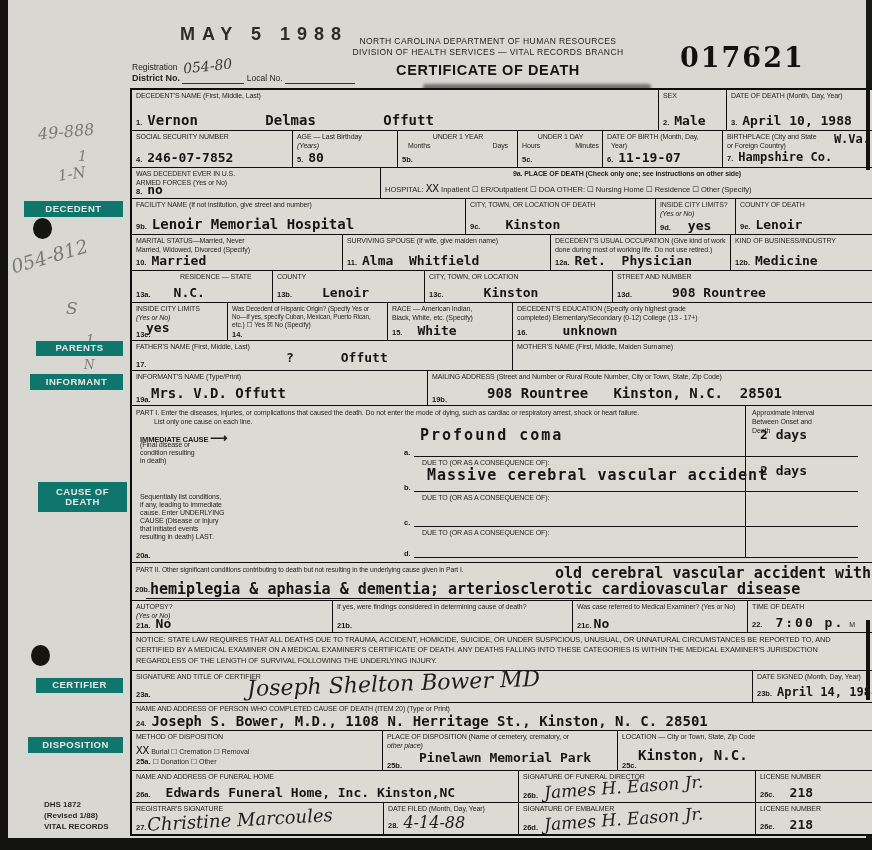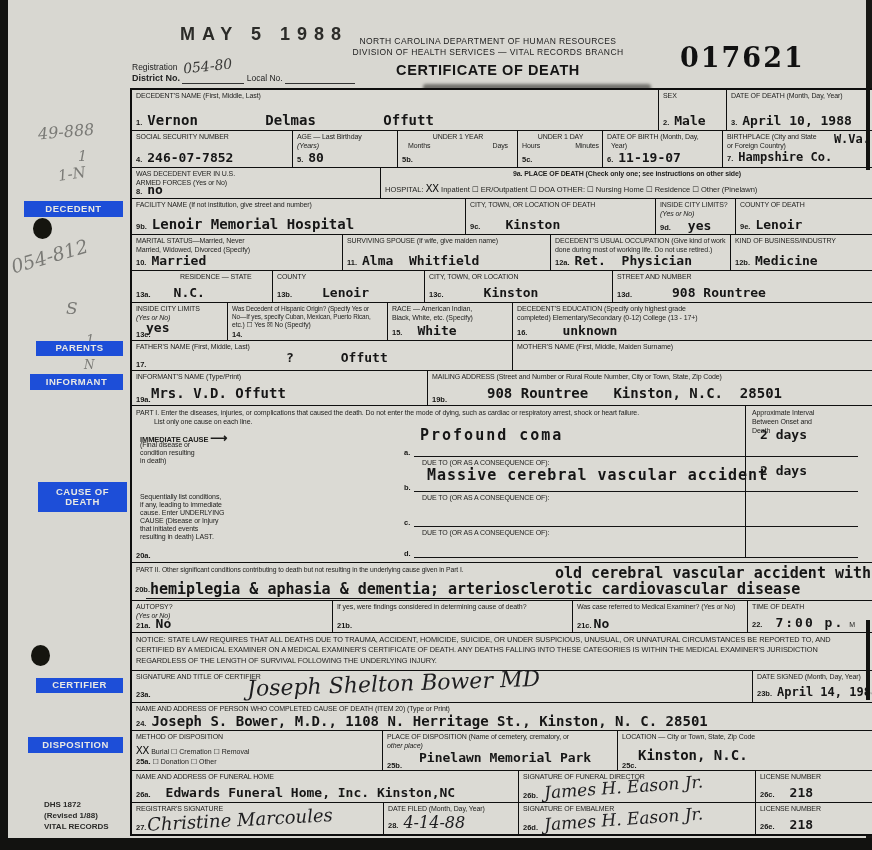--- a/index.html
+++ b/index.html
@@ -16,21 +16,21 @@
   .abs{position:absolute;}
   
   .stamp{font-family:"Liberation Sans",sans-serif;font-weight:bold;font-size:18px;letter-spacing:7px;color:#2b2b28;}
   .dept{font-size:8.5px;letter-spacing:.4px;color:#222;text-align:center;line-height:1.3;}
   .certtitle{font-size:14.5px;font-weight:bold;letter-spacing:.6px;color:#151515;text-align:center;}
   .certnum{font-family:"DejaVu Serif",serif;font-weight:bold;font-size:27px;letter-spacing:2px;color:#111;}
   .reg{font-size:8.5px;color:#222;line-height:1.25;}
   .reg b{font-size:9px;}
   .blank{display:inline-block;border-bottom:1px solid #333;height:9px;vertical-align:bottom;}
   
-  .tab{background:#1d4ed8;color:#e8e8e4;font-weight:bold;font-size:9.5px;letter-spacing:.5px;
+  .tab{background:#0f766e;color:#e8e8e4;font-weight:bold;font-size:9.5px;letter-spacing:.5px;
        display:flex;align-items:center;justify-content:center;text-align:center;line-height:1.1;}
   .hw{font-family:"DejaVu Serif",serif;font-style:italic;color:#7a7a76;}
   .foot{font-size:8px;font-weight:bold;color:#2a2a28;line-height:1.35;}
   .hole{width:19px;height:21px;background:#15150f;border-radius:50%;}
   
   #form{
     position:absolute;left:122px;top:88px;width:740px;height:744px;
     border:2px solid #0e0e0e;border-top-width:2.5px;box-sizing:content-box;
     background:#dbdad4;
   }
@@ -183,21 +183,21 @@
         <div class="vline" style="bottom:2px;">
             <span class="num">8.</span>
             <span class="val">no</span>
           </div>
       </div>
       <div class="cell" style="width:492px;">
         <div class="lbl" style="text-align:center;font-weight:bold;">9a. PLACE OF DEATH (Check only one; see instructions on other side)</div>
         <div class="lbl cb" style="margin-top:3px;font-size:7.5px;">
           <span>HOSPITAL:</span>
           <span class="xx">XX</span>
-          <span>Inpatient   ☐ ER/Outpatient   ☐ DOA     OTHER:  ☐ Nursing Home   ☐ Residence   ☐ Other (Pinelawn)</span>
+          <span>Inpatient   ☐ ER/Outpatient   ☐ DOA     OTHER:  ☐ Nursing Home   ☐ Residence   ☐ Other (Specify)</span>
         </div>
       </div>
     </div>
 
     <div class="row" style="height:36px;">
       <div class="cell" style="width:333px;">
         <div class="lbl">FACILITY NAME (If not institution, give street and number)</div>
         <div class="vline">
             <span class="num">9b.</span>
             <span class="val" style="font-size:14px;">Lenoir Memorial Hospital</span>

